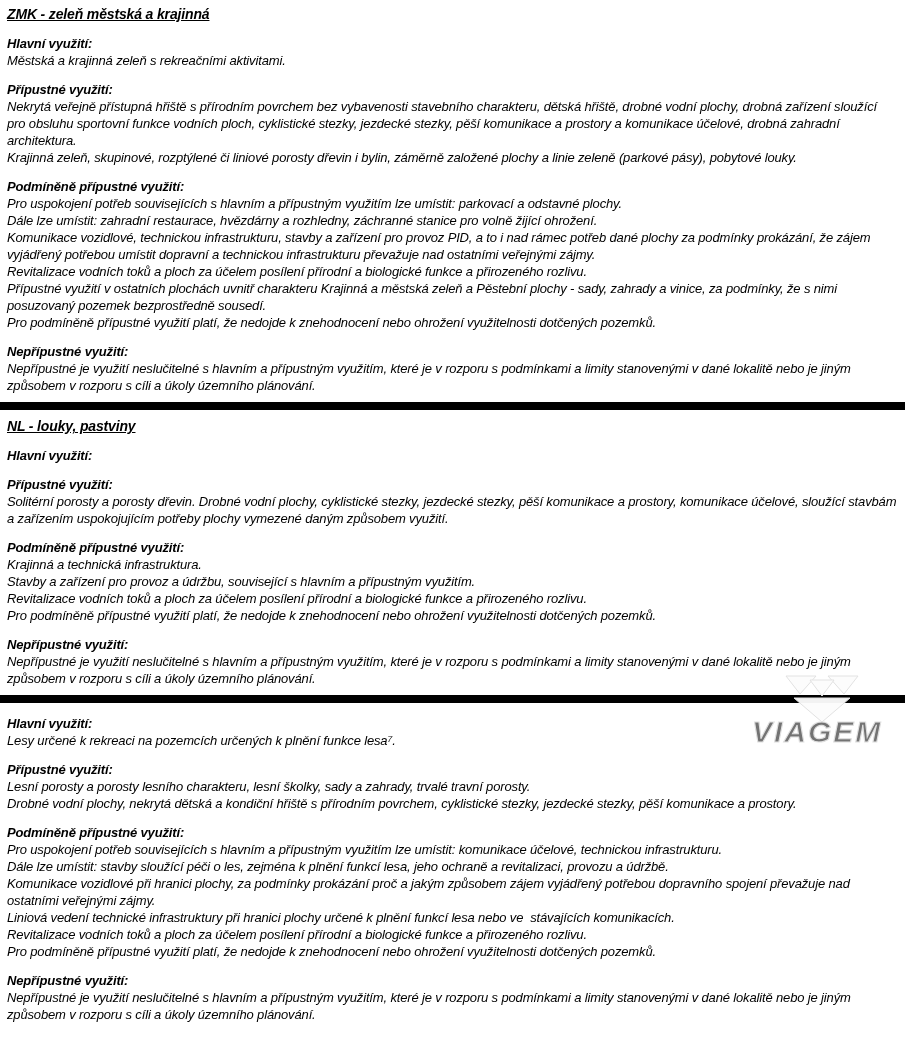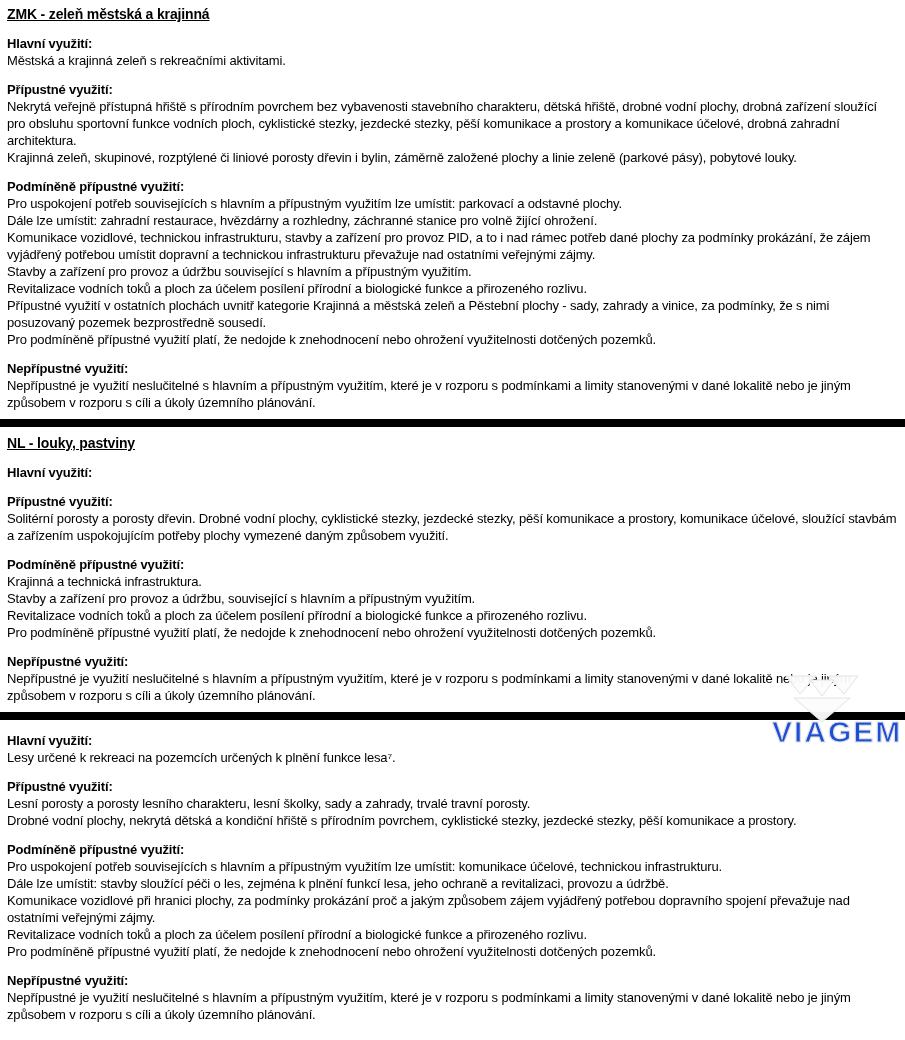--- a/index.html
+++ b/index.html
@@ -6,21 +6,21 @@
   body {
     width: 905px; height: 1040px;
     overflow: hidden;
     position: relative;
     font-family: "Liberation Sans", sans-serif;
     font-size: 13px;
     line-height: 17px;
     letter-spacing: -0.15px;
     color: #000000;
   }
-  .page { padding: 6px 8px 0 7px; position: relative; }
+  .page { padding: 6px 8px 0 7px; position: relative; font-style: italic; }
   .sec-title {
     font-size: 14px;
     font-weight: bold;
     text-decoration: underline;
     line-height: 17px;
     margin: 0 0 8px 0;
   }
   .subsection { margin-top: 12px; }
   .sub-heading { font-weight: bold; }
   .para { white-space: pre-wrap; }
@@ -37,22 +37,21 @@
     pointer-events: none;
   }
   .wm-gem { position: absolute; left: 0; top: 0; }
   .wm-text {
     position: absolute;
     left: 2px; top: 50px;
     font-weight: bold;
     font-size: 30px;
     line-height: 32px;
     letter-spacing: 2px;
-    color: #1d4ed8;
-    margin-left: 20px;
+    color: #737373;
     -webkit-text-stroke: 1.1px #e0e0e0;
   }
 </style>
 </head>
 <body>
 
 <div class="page">
   <div id="sections">
       <section class="section">
         <div class="sec-title">ZMK - zeleň městská a krajinná</div>
@@ -63,23 +62,22 @@
         <div class="subsection">
           <div class="sub-heading">Přípustné využití:</div>
           <div class="para">Nekrytá veřejně přístupná hřiště s přírodním povrchem bez vybavenosti stavebního charakteru, dětská hřiště, drobné vodní plochy, drobná zařízení sloužící pro obsluhu sportovní funkce vodních ploch, cyklistické stezky, jezdecké stezky, pěší komunikace a prostory a komunikace účelové, drobná zahradní architektura.</div>
           <div class="para">Krajinná zeleň, skupinové, rozptýlené či liniové porosty dřevin i bylin, záměrně založené plochy a linie zeleně (parkové pásy), pobytové louky.</div>
         </div>
         <div class="subsection">
           <div class="sub-heading">Podmíněně přípustné využití:</div>
           <div class="para">Pro uspokojení potřeb souvisejících s hlavním a přípustným využitím lze umístit: parkovací a odstavné plochy.</div>
           <div class="para">Dále lze umístit: zahradní restaurace, hvězdárny a rozhledny, záchranné stanice pro volně žijící ohrožení.</div>
           <div class="para">Komunikace vozidlové, technickou infrastrukturu, stavby a zařízení pro provoz PID, a to i nad rámec potřeb dané plochy za podmínky prokázání, že zájem vyjádřený potřebou umístit dopravní a technickou infrastrukturu převažuje nad ostatními veřejnými zájmy.</div>
-          <div class="para">Stavby a zařízení pro provoz a údržbu související s hlavním a přípustným využitím.</div>
           <div class="para">Revitalizace vodních toků a ploch za účelem posílení přírodní a biologické funkce a přirozeného rozlivu.</div>
-          <div class="para">Přípustné využití v ostatních plochách uvnitř kategorie Krajinná a městská zeleň a Pěstební plochy - sady, zahrady a vinice, za podmínky, že s nimi posuzovaný pozemek bezprostředně sousedí.</div>
+          <div class="para">Přípustné využití v ostatních plochách uvnitř charakteru Krajinná a městská zeleň a Pěstební plochy - sady, zahrady a vinice, za podmínky, že s nimi posuzovaný pozemek bezprostředně sousedí.</div>
           <div class="para">Pro podmíněně přípustné využití platí, že nedojde k znehodnocení nebo ohrožení využitelnosti dotčených pozemků.</div>
         </div>
         <div class="subsection">
           <div class="sub-heading">Nepřípustné využití:</div>
           <div class="para">Nepřípustné je využití neslučitelné s hlavním a přípustným využitím, které je v rozporu s podmínkami a limity stanovenými v dané lokalitě nebo je jiným způsobem v rozporu s cíli a úkoly územního plánování.</div>
         </div>
       </section>
       <div class="divider"></div>
       <section class="section">
         <div class="sec-title">NL - louky, pastviny</div>
@@ -111,20 +109,21 @@
         <div class="subsection">
           <div class="sub-heading">Přípustné využití:</div>
           <div class="para">Lesní porosty a porosty lesního charakteru, lesní školky, sady a zahrady, trvalé travní porosty.</div>
           <div class="para">Drobné vodní plochy, nekrytá dětská a kondiční hřiště s přírodním povrchem, cyklistické stezky, jezdecké stezky, pěší komunikace a prostory.</div>
         </div>
         <div class="subsection">
           <div class="sub-heading">Podmíněně přípustné využití:</div>
           <div class="para">Pro uspokojení potřeb souvisejících s hlavním a přípustným využitím lze umístit: komunikace účelové, technickou infrastrukturu.</div>
           <div class="para">Dále lze umístit: stavby sloužící péči o les, zejména k plnění funkcí lesa, jeho ochraně a revitalizaci, provozu a údržbě.</div>
           <div class="para">Komunikace vozidlové při hranici plochy, za podmínky prokázání proč a jakým způsobem zájem vyjádřený potřebou dopravního spojení převažuje nad ostatními veřejnými zájmy.</div>
+          <div class="para">Liniová vedení technické infrastruktury při hranici plochy určené k plnění funkcí lesa nebo ve  stávajících komunikacích.</div>
           <div class="para">Revitalizace vodních toků a ploch za účelem posílení přírodní a biologické funkce a přirozeného rozlivu.</div>
           <div class="para">Pro podmíněně přípustné využití platí, že nedojde k znehodnocení nebo ohrožení využitelnosti dotčených pozemků.</div>
         </div>
         <div class="subsection">
           <div class="sub-heading">Nepřípustné využití:</div>
           <div class="para">Nepřípustné je využití neslučitelné s hlavním a přípustným využitím, které je v rozporu s podmínkami a limity stanovenými v dané lokalitě nebo je jiným způsobem v rozporu s cíli a úkoly územního plánování.</div>
         </div>
       </section>
     </div>
 

